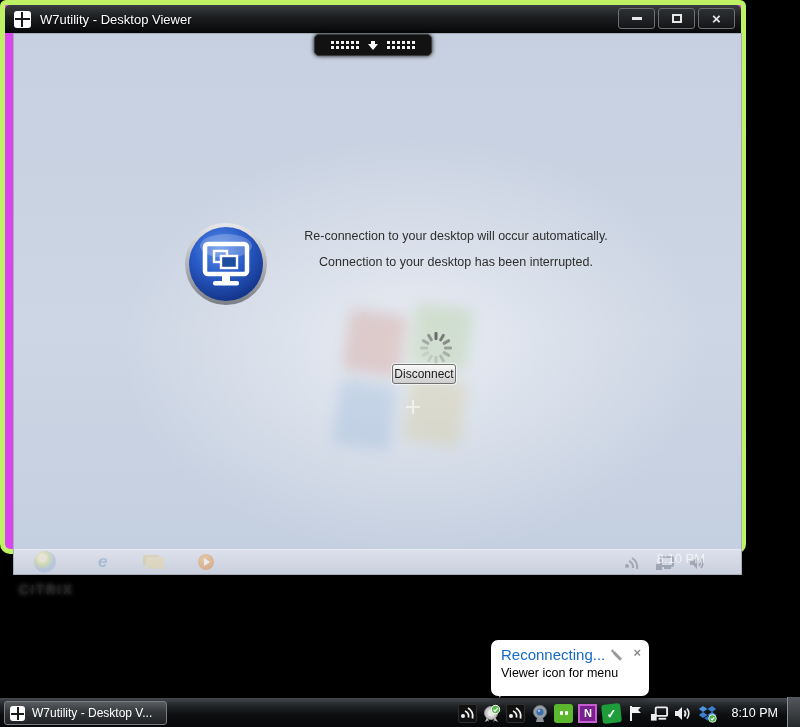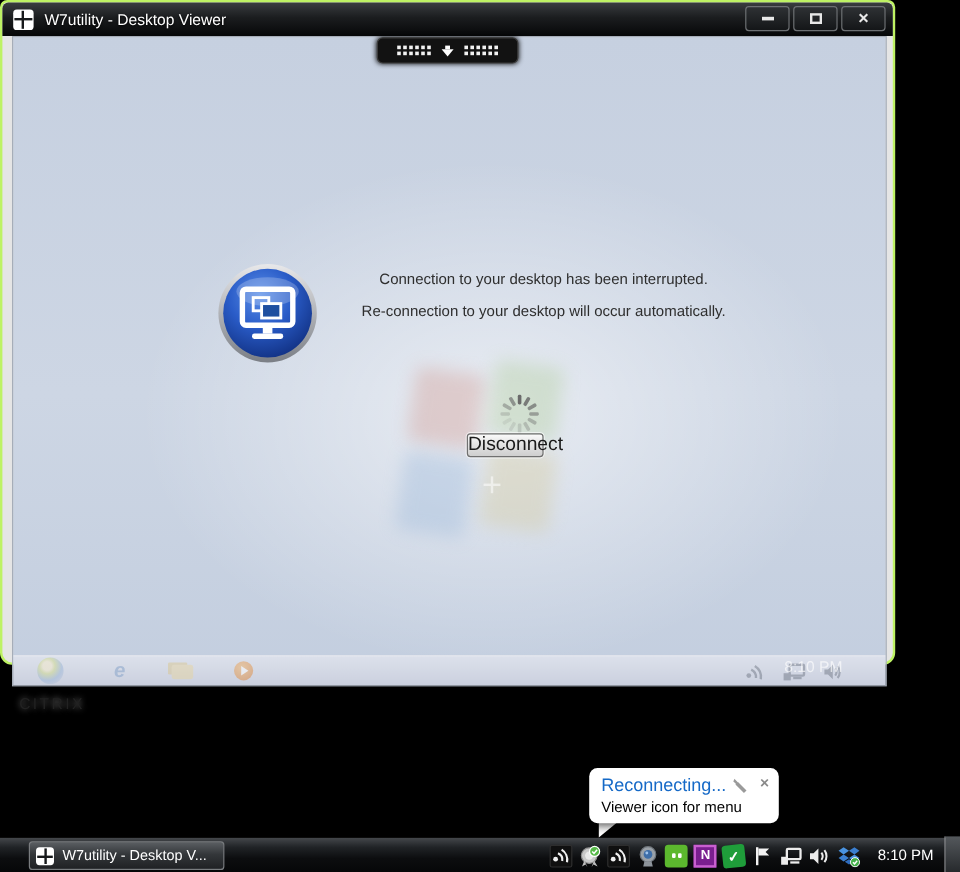--- a/index.html
+++ b/index.html
@@ -1,21 +1,21 @@
 <!DOCTYPE html>
 <html><head>
 <meta charset="utf-8">
 <style>
   * { margin:0; padding:0; box-sizing:border-box; }
   html,body { width:800px; height:727px; background:#000; overflow:hidden;
               font-family:"Liberation Sans", sans-serif; }
 
   
   .viewer-window { position:absolute; left:0; top:0; width:746px; height:554px;
-    background:#e5e5e5; border:2px solid #bef264; border-radius:6px 6px 10px 10px; }
+    background:#d946ef; border:5px solid #bef264; border-radius:6px 6px 10px 10px; }
 
   .titlebar { position:absolute; left:0; top:0; right:0; height:28px;
     background:linear-gradient(#3a3d40,#1b1d1f 45%,#060708);
     border-radius:5px 5px 0 0; display:flex; align-items:center; }
   .win-flag { width:17px; height:17px; margin-left:9px; background:#fff; border-radius:3px;
     position:relative; }
   .win-flag::before, .win-flag::after { content:""; position:absolute; background:#17191b; }
   .win-flag::before { left:7px; top:1px; width:2px; bottom:1px; }
   .win-flag::after { top:7px; left:1px; height:2px; right:1px; }
   .title-text { color:#fff; font-size:13px; margin-left:9px; text-shadow:0 1px 2px #000; }
@@ -68,21 +68,21 @@
   .msg-text { position:absolute; left:252px; top:196px; width:380px; text-align:center;
     color:#2e2e2e; font-size:12.5px; line-height:13px; }
   .msg-line { margin-bottom:13px; }
   .msg-para { margin-top:0; }
 
   .spinner { position:absolute; left:404px; top:296px; width:36px; height:36px; }
 
   .disconnect-btn { position:absolute; left:378px; top:330px; width:64px; height:20px;
     background:linear-gradient(#fbfbfb,#e3e3e3 45%,#cfcfcf);
     border:1px solid #707070; border-radius:3px; box-shadow:0 0 0 1px rgba(255,255,255,.6);
-    font-size:16px; color:#1a1a1a; font-family:"Liberation Sans",sans-serif; cursor:pointer; }
+    font-size:12px; color:#1a1a1a; font-family:"Liberation Sans",sans-serif; cursor:pointer; }
 
   
   .remote-taskbar { position:absolute; left:0; right:0; bottom:0; height:25px;
     background:linear-gradient(rgba(222,226,236,.92), rgba(203,208,222,.92));
     border-top:1px solid rgba(255,255,255,.55); }
   .rt-orb { position:absolute; left:20px; top:1px; width:22px; height:22px; border-radius:50%;
     opacity:.55;
     background:radial-gradient(circle at 38% 32%, #f3e9c9 0 18%, #cfd98f 32%, #9db7d8 60%, #b8c4d8 80%); }
   .rt-ie { position:absolute; left:84px; top:2px; font-size:17px; font-style:italic; font-weight:bold;
     color:#8fa9cc; opacity:.6; }
@@ -95,38 +95,38 @@
   .rt-tray { position:absolute; right:34px; top:0; height:25px; display:flex; align-items:center;
     gap:14px; opacity:.4; }
   .rt-clock-text { position:absolute; right:36px; top:1px; font-size:13px; color:#ffffff;
     opacity:.65; white-space:nowrap; }
 
   
   .citrix-logo { position:absolute; left:14px; top:577px; font-size:13px; font-weight:normal;
     letter-spacing:2px; color:#222; text-shadow:0 0 5px rgba(140,140,140,.9); }
 
   
-  .balloon { position:absolute; left:491px; top:640px; width:158px; height:46px;
+  .balloon { position:absolute; left:491px; top:640px; width:158px; height:56px;
     background:#fff; border-radius:7px; box-shadow:0 2px 7px rgba(0,0,0,.65); z-index:20; }
   .balloon-title { position:absolute; left:10px; top:6px; font-size:15px; color:#1569c7; }
   .balloon-sub { position:absolute; left:10px; top:26px; font-size:12.5px; color:#000; }
   .balloon-wrench { position:absolute; right:26px; top:8px; width:13px; height:13px; cursor:pointer; }
   .balloon-close { position:absolute; right:8px; top:5px; font-size:13px; color:#8a8a8a;
     font-weight:bold; cursor:pointer; }
   .balloon-tail { position:absolute; left:499px; top:684px; width:0; height:0; z-index:19;
     border-top:14px solid #fff; border-right:17px solid transparent; }
 
   
   .taskbar { position:absolute; left:0; top:697px; width:800px; height:30px;
     background:linear-gradient(#45484c,#202326 28%,#0c0d0f 60%,#060708);
     border-top:1px solid #000; }
   .task-button { position:absolute; left:4px; top:3px; width:163px; height:24px;
     background:linear-gradient(#5a5e62,#34373a 45%,#1f2124);
     border:1px solid #797c7f; border-radius:3px; display:flex; align-items:center;
-    cursor:pointer; overflow:hidden;margin-left:20px; }
+    cursor:pointer; overflow:hidden; }
   .task-button .win-flag { width:15px; height:15px; margin-left:5px; flex:none; }
   .task-label { color:#fff; font-size:12px; margin-left:7px; white-space:nowrap; }
 
   .tray { position:absolute; right:14px; top:0; height:30px; display:flex; align-items:center; gap:5px; }
   .tray-icon { width:19px; height:19px; display:flex; align-items:center; justify-content:center;
     cursor:pointer; position:relative; }
   .dark-chip { background:#101010; border:1px solid #2e2e2e; border-radius:2px; }
   .onenote-chip { background:#7a1f8f; border:2px solid #c95fd0; color:#fff; font-weight:bold;
     font-size:11px; }
   .greencheck-chip { background:#1f9d3a; border-radius:3px; transform:rotate(-6deg);
@@ -219,22 +219,22 @@
       <circle cx="42" cy="42" r="37" fill="url(#ballBlue)"></circle>
       <ellipse cx="42" cy="24" rx="26" ry="12" fill="rgba(255,255,255,.22)"></ellipse>
       <rect x="21" y="22" width="42" height="30" rx="3" fill="none" stroke="#fff" stroke-width="4.5"></rect>
       <rect x="30" y="29" width="13" height="11" fill="none" stroke="#fff" stroke-width="2.4"></rect>
       <rect x="37" y="34" width="16" height="12" fill="#1e4fa0" stroke="#fff" stroke-width="2.4"></rect>
       <rect x="38" y="52" width="8" height="7" fill="#fff"></rect>
       <rect x="29" y="59" width="26" height="4.5" rx="2" fill="#fff"></rect>
     </svg>
 
     <div class="msg-text">
+      <div class="msg-line">Re-connection to your desktop will occur automatically.</div>
       <div class="msg-line">Connection to your desktop has been interrupted.</div>
-      <div class="msg-line">Re-connection to your desktop will occur automatically.</div>
     </div>
 
     <svg class="spinner" viewBox="0 0 36 36">
       <g fill="#6a6a6a">
         <rect x="16.5" y="2" width="3" height="8" rx="1.2" opacity="1" transform="rotate(0 18 18)"></rect>
         <rect x="16.5" y="2" width="3" height="8" rx="1.2" opacity=".85" transform="rotate(30 18 18)"></rect>
         <rect x="16.5" y="2" width="3" height="8" rx="1.2" opacity=".7" transform="rotate(60 18 18)"></rect>
         <rect x="16.5" y="2" width="3" height="8" rx="1.2" opacity=".55" transform="rotate(90 18 18)"></rect>
         <rect x="16.5" y="2" width="3" height="8" rx="1.2" opacity=".4" transform="rotate(120 18 18)"></rect>
         <rect x="16.5" y="2" width="3" height="8" rx="1.2" opacity=".3" transform="rotate(150 18 18)"></rect>

